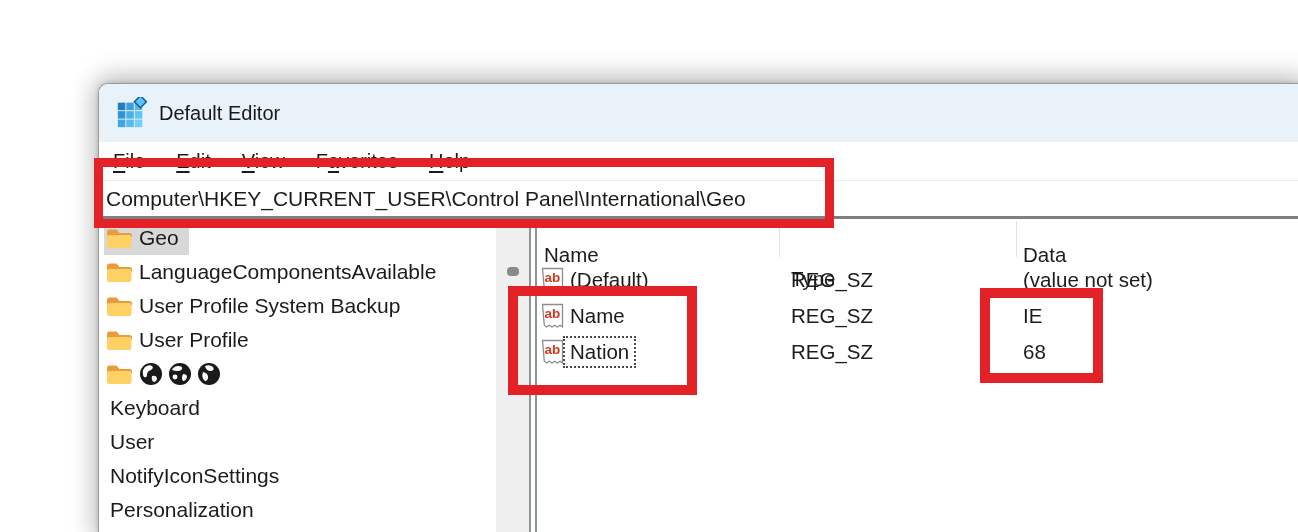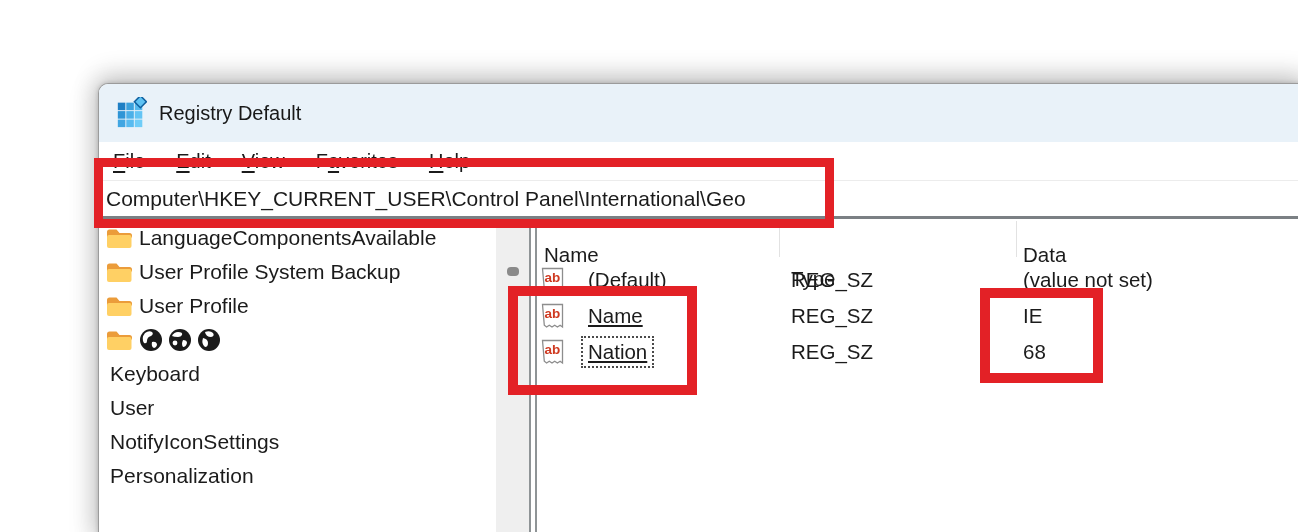--- a/index.html
+++ b/index.html
@@ -57,21 +57,21 @@
   .col-h { padding-left:7px; cursor:default; }
   .col-h.type { padding-left:12px;margin-top:48px; }
   .hdr-div { position:absolute; top:2px; height:36px; width:1px; background:#e2e2e2; }
   .hdr-div.d1 { left:242px; } .hdr-div.d2 { left:479px; }
 
   .list-row { display:grid; grid-template-columns:242px 237px 1fr; height:36px;
               align-items:center; font-size:20.5px; }
   .list-rows { padding-top:3px; }
   .name-cell { display:flex; align-items:center; padding-left:4px; }
   .ab-icon { width:23px; height:26px; flex:0 0 auto; display:inline-flex; }
-  .val-name { margin-left:19px; padding:2px 5px; white-space:pre;text-decoration:underline; }
+  .val-name { margin-left:1px; padding:2px 5px; white-space:pre; }
   .val-name.focused { outline:2px dotted #4a4a4a; outline-offset:0px; }
   .type-cell { padding-left:12px; } .data-cell { padding-left:7px; white-space:pre; }
 
   
   .annot { position:absolute; border:9px solid #e32126; z-index:50; pointer-events:none; }
   #annot1 { left:94px;  top:158px; width:740px; height:70px; }
   #annot2 { left:508px; top:286px; width:189px; height:109px; border-width:10px; }
   #annot3 { left:980px; top:288px; width:123px; height:95px;  border-width:10px; }
 </style>
 </head>
@@ -88,21 +88,21 @@
           <rect x="21" y="6" width="8" height="8" fill="#55b9ee"></rect>
           <rect x="3" y="15" width="8" height="8" fill="#2f95d6"></rect>
           <rect x="12" y="15" width="8" height="8" fill="#4cb0e8"></rect>
           <rect x="21" y="15" width="8" height="8" fill="#63c4f4"></rect>
           <rect x="3" y="24" width="8" height="8" fill="#41a6e2"></rect>
           <rect x="12" y="24" width="8" height="8" fill="#58bbf0"></rect>
           <rect x="21" y="24" width="8" height="8" fill="#6fcdf8"></rect>
           <rect x="22.5" y="0.5" width="9" height="9" transform="rotate(45 27 5)" fill="#5ec2f3" stroke="#0f5f9e" stroke-width="1.6"></rect>
         </svg>
       </span>
-      <span class="title">Registry Default</span>
+      <span class="title">Default Editor</span>
     </div>
 
     <div class="menubar">
 
         <span class="menu-item"><span></span><span class="mnemonic">F</span><span>ile</span></span>
 
         <span class="menu-item"><span></span><span class="mnemonic">E</span><span>dit</span></span>
 
         <span class="menu-item"><span></span><span class="mnemonic">V</span><span>iew</span></span>
 
@@ -118,20 +118,30 @@
     <div class="graybar"></div>
 
     <div class="panes">
 
       <div class="tree-pane">
         <div class="tree-scrollbar">
           <div class="tree-thumb"></div>
         </div>
         <div class="tree">
 
+            <div class="tree-row selected">
+              <span class="folder-icon visible">
+                <svg viewBox="0 0 26 21" width="26" height="21">
+                  <path d="M1 4 q0-2.5 2.5-2.5 h7 l3 3.5 h10 q2.5 0 2.5 2.5 v2 H1 Z" fill="#eb9c3a"></path>
+                  <rect x="1" y="7" width="24.5" height="13" rx="2" fill="#ffd064"></rect>
+                </svg>
+              </span>
+
+              <span class="tree-label">Geo</span>
+            </div>
 
             <div class="tree-row">
               <span class="folder-icon visible">
                 <svg viewBox="0 0 26 21" width="26" height="21">
                   <path d="M1 4 q0-2.5 2.5-2.5 h7 l3 3.5 h10 q2.5 0 2.5 2.5 v2 H1 Z" fill="#eb9c3a"></path>
                   <rect x="1" y="7" width="24.5" height="13" rx="2" fill="#ffd064"></rect>
                 </svg>
               </span>
 
               <span class="tree-label">LanguageComponentsAvailable</span>

